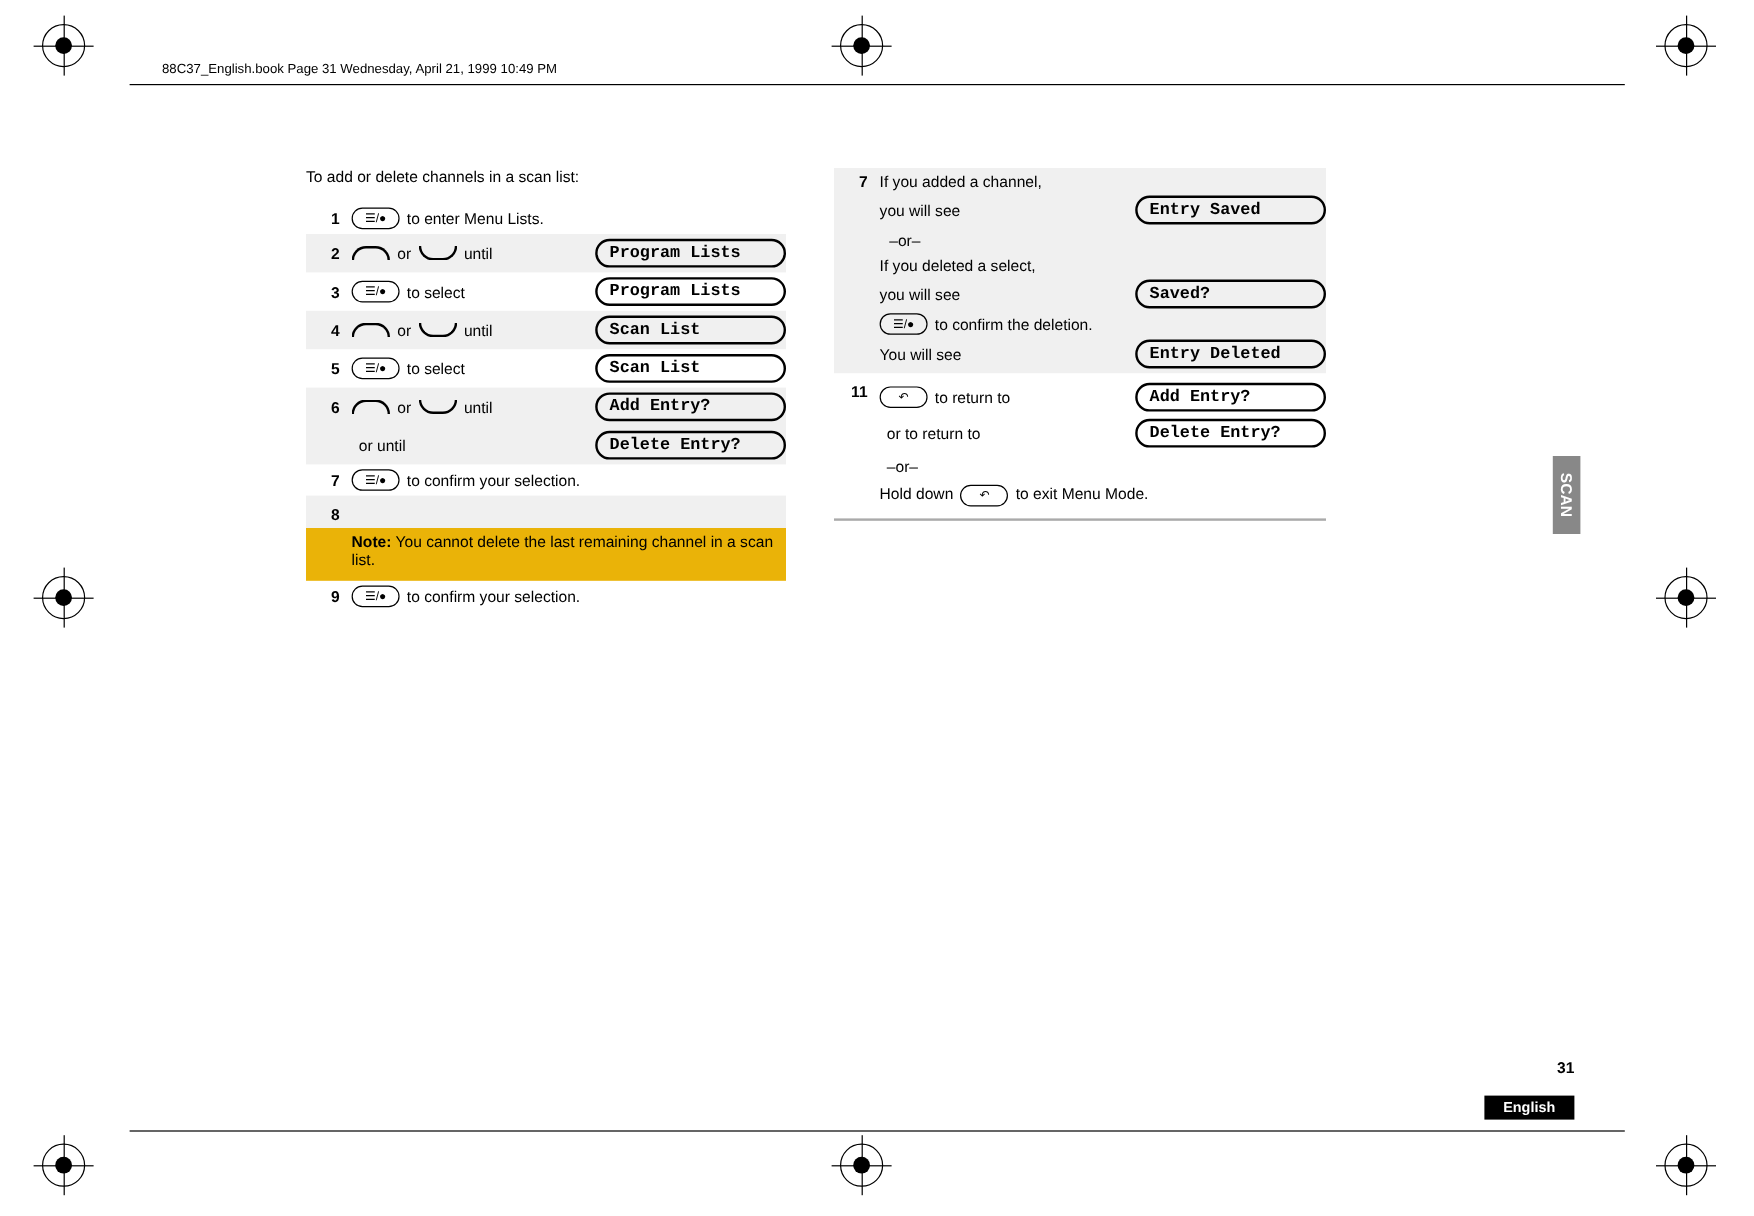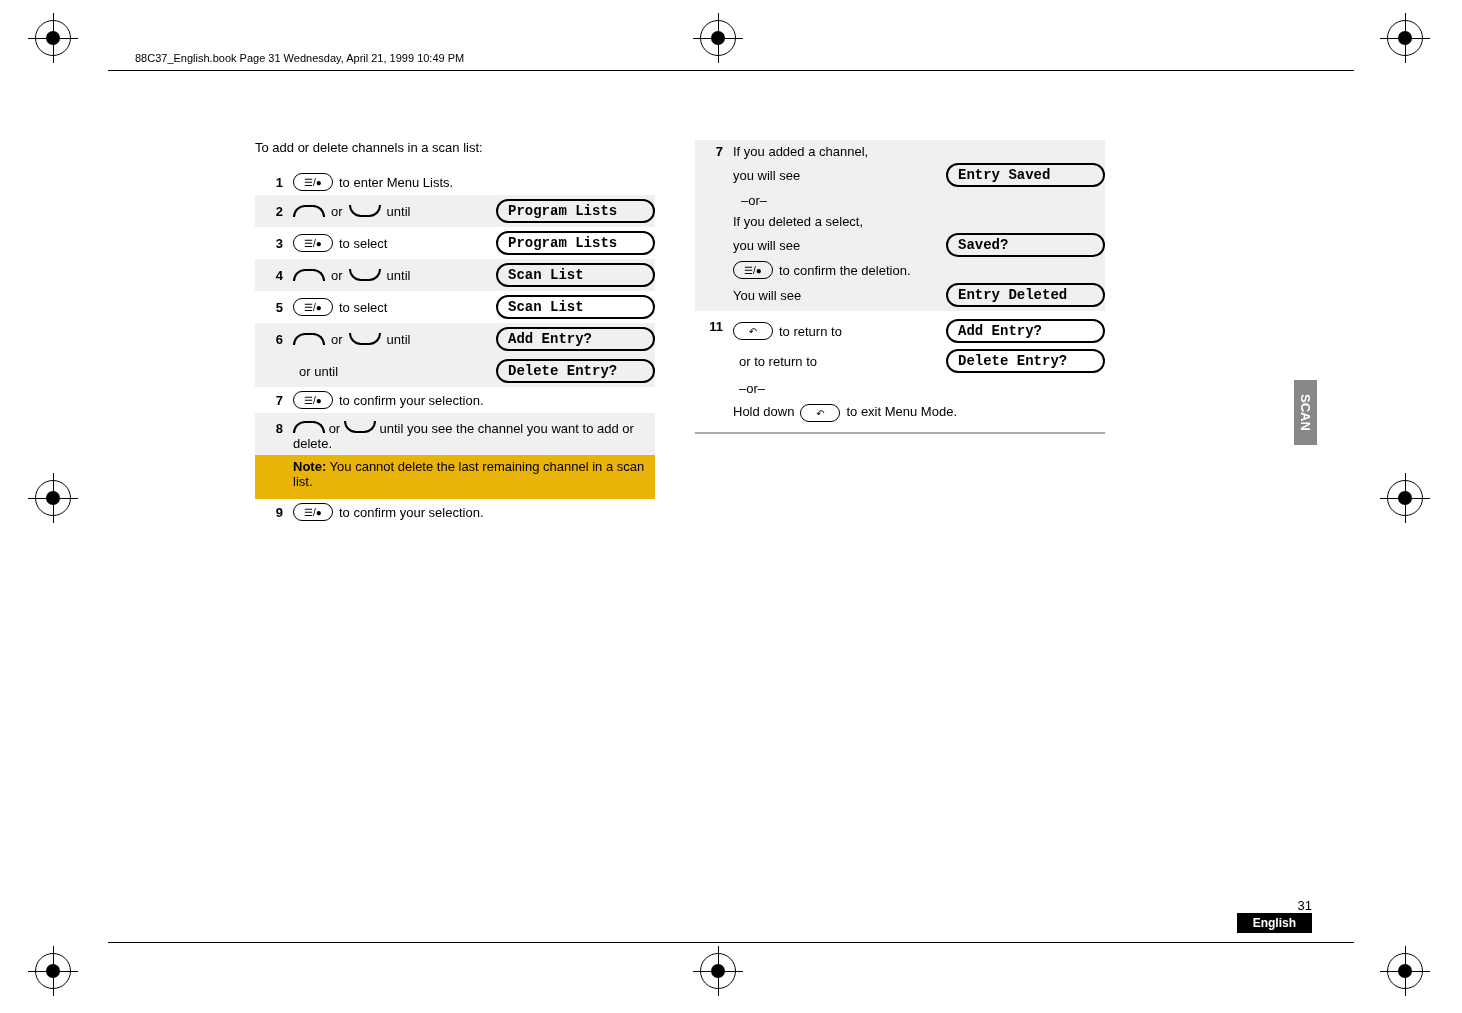--- a/index.html
+++ b/index.html
@@ -171,22 +171,22 @@
       background: #888;
       color: #fff;
       writing-mode: vertical-rl;
       padding: 14px 4px;
       font-weight: bold;
       font-size: 13px;
     }
     .page-num {
       position: absolute;
       right: 150px;
-      bottom: 100px;
-      font-weight: normal;
+      bottom: 116px;
+      font-weight: bold;
       font-size: 13px;
     }
     .lang-label {
       position: absolute;
       right: 150px;
       bottom: 80px;
       background: #000000;
       color: #fff;
       padding: 3px 16px;
       font-weight: bold;
@@ -318,26 +318,20 @@
     <div class="step-row">
       <div class="step-num">7</div>
       <div class="step-body">
         <span class="icon-btn">☰/●</span>
         <span>to confirm your selection.</span>
       </div>
     </div>
 
     <div class="step-row shaded" style="align-items:flex-start; padding-top:8px;">
       <div class="step-num">8</div>
-      <div class="step-body" style="display:block;">
-        <span class="arc-up"></span>
-        <span>or</span>
-        <span class="arc-down"></span>
-        <span>until you see the channel you want to add or delete.</span>
-      </div>
     </div>
     <div class="step-text-block shaded" style="padding-bottom:10px;">
       <span class="note-label">Note:</span><span> You cannot delete the last remaining channel in a scan list.</span>
     </div>
 
     <div class="step-row">
       <div class="step-num">9</div>
       <div class="step-body">
         <span class="icon-btn">☰/●</span>
         <span>to confirm your selection.</span>

